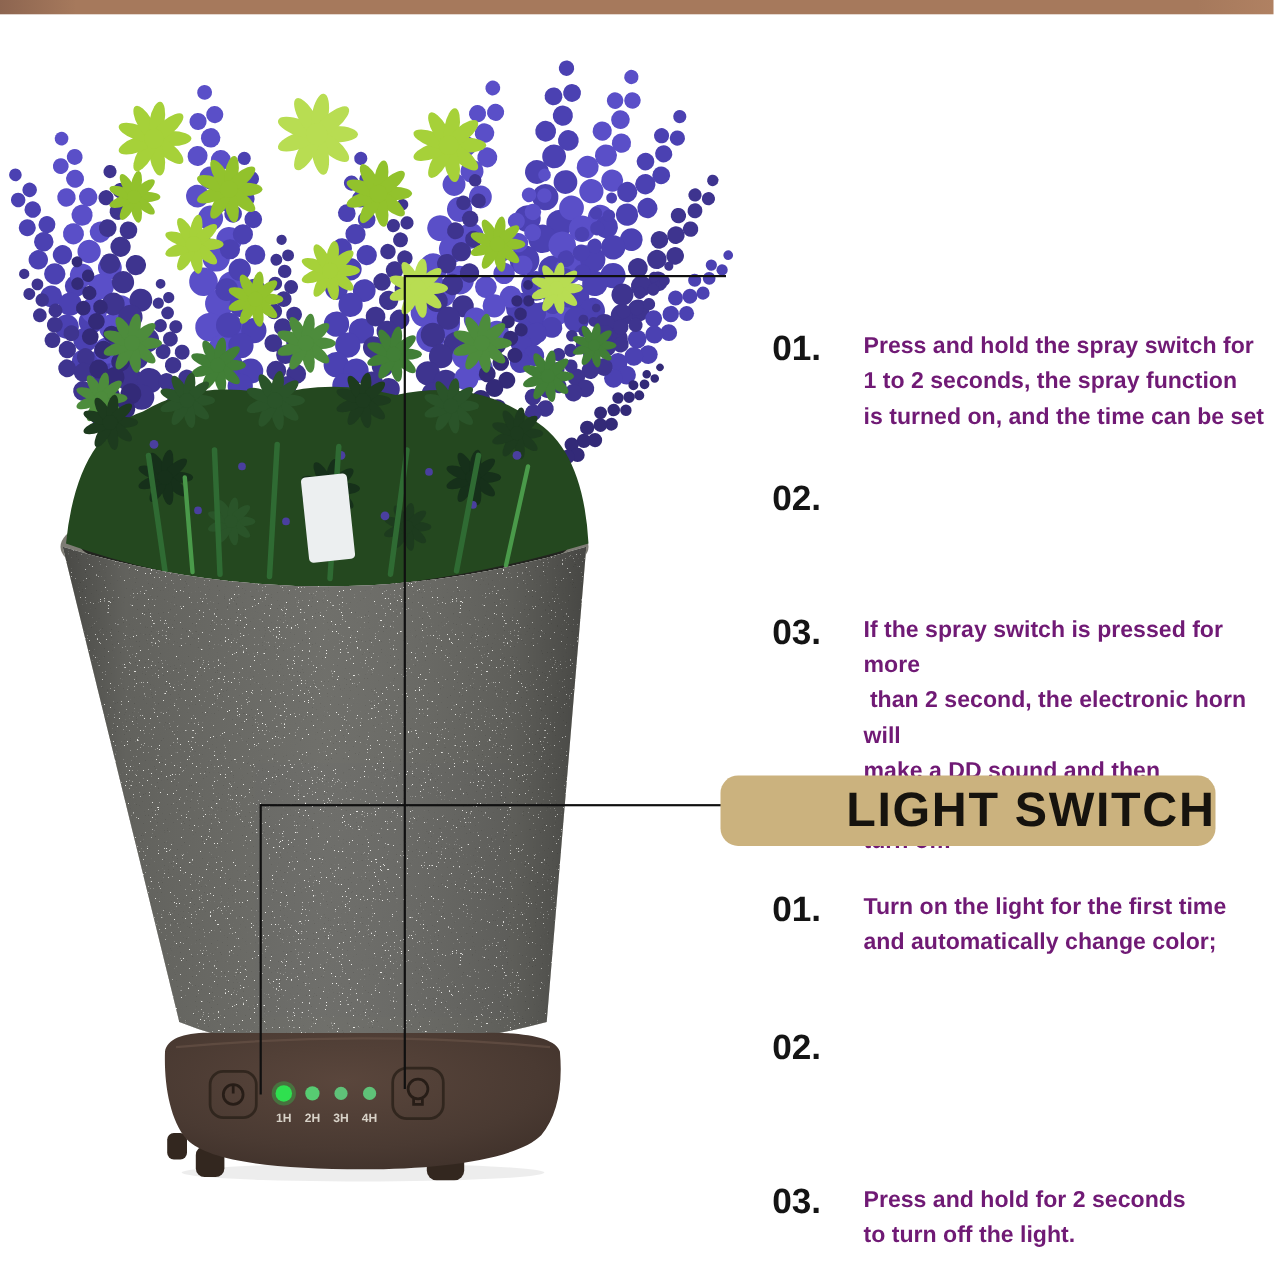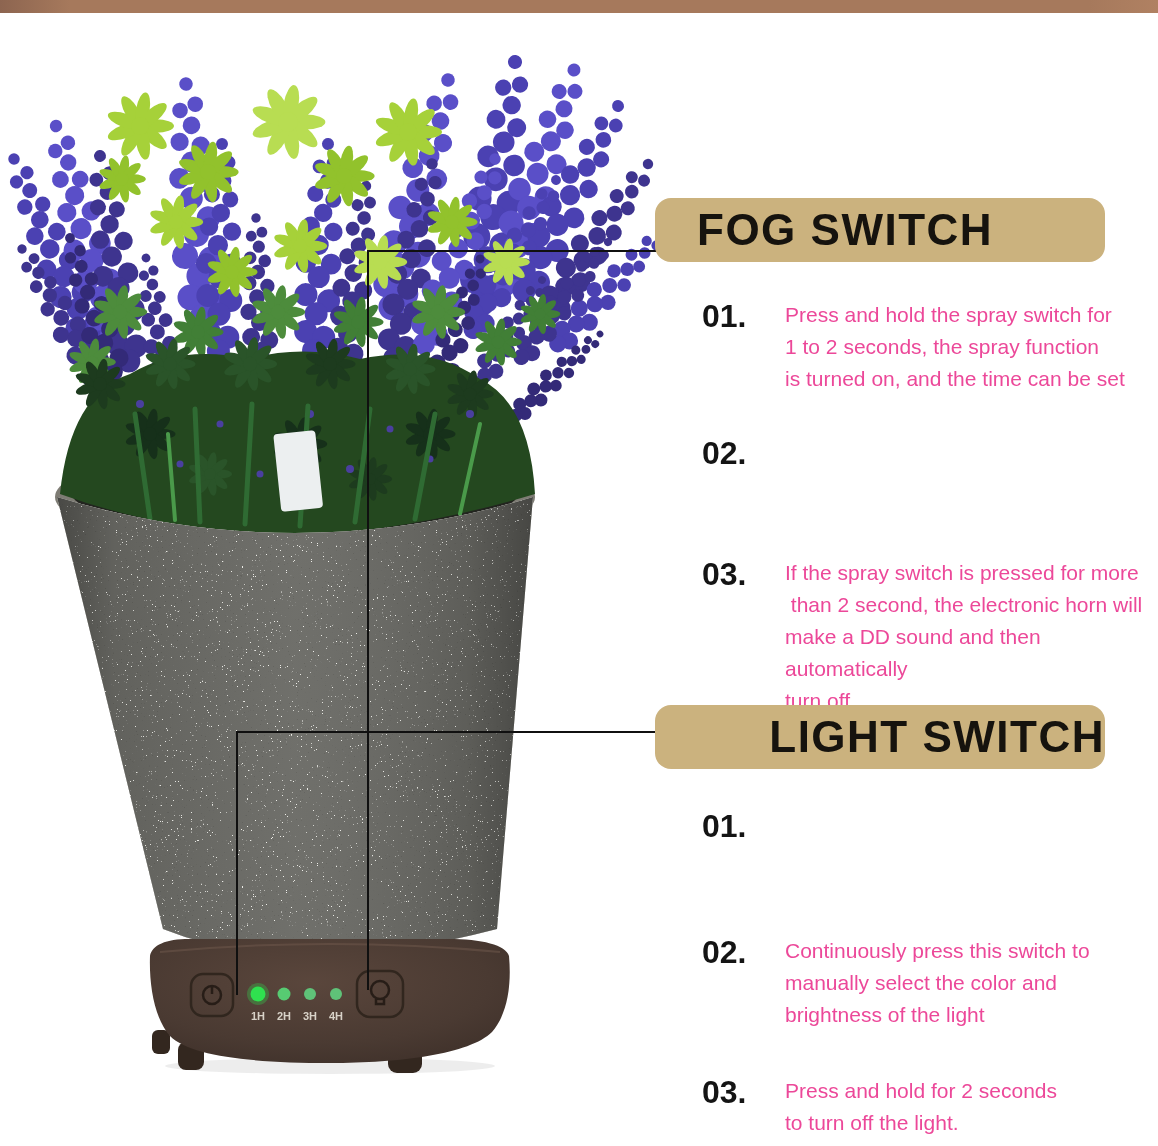--- a/index.html
+++ b/index.html
@@ -8,21 +8,21 @@
   .top-bar{position:absolute;left:0;top:0;width:1158px;height:13px;
     background:linear-gradient(90deg,#8d6550 0%,#a6795c 6%,#a6795c 94%,#b08162 100%);}
   .photo{position:absolute;left:0;top:27px;width:690px;height:1080px;}
   .photo svg{display:block;}
   .callout{position:absolute;background:#101010;z-index:6;}
   .panel-badge{position:absolute;left:655px;width:450px;height:64px;background:#cbb27e;
     border-radius:16px;display:flex;align-items:center;padding-left:42px;box-sizing:border-box;z-index:7;}
   .panel-badge span{font-size:44px;font-weight:700;letter-spacing:1.5px;color:#16130e;}
   .item{position:absolute;left:702px;display:flex;z-index:7;}
   .item .num{width:83px;flex:0 0 83px;font-size:32px;font-weight:700;color:#141414;line-height:40px;}
-  .item .txt{font-size:21px;font-weight:400;color:#ec4899;line-height:32px;white-space:pre-wrap;padding-top:3px;}
+  .item .txt{font-size:21px;font-weight:700;color:#701a75;line-height:32px;white-space:pre-wrap;padding-top:3px;}
 </style>
 </head>
 <body>
 
 <div class="stage">
 
   <div class="top-bar"></div>
 
   <div class="photo">
     <svg width="690" height="1080" viewBox="0 13 690 1080" xmlns="http://www.w3.org/2000/svg">
@@ -234,23 +234,20 @@
         </g>
       </g>
     </svg>
   </div>
 
   <div class="callout" style="left:368px;top:250px;width:292px;height:2px;"></div>
   <div class="callout" style="left:367px;top:250px;width:2px;height:740px;"></div>
   <div class="callout" style="left:237px;top:731px;width:425px;height:2px;"></div>
   <div class="callout" style="left:236px;top:731px;width:2px;height:264px;"></div>
 
-  <div class="panel-badge" style="top:198px;">
-    <span>FOG SWITCH</span>
-  </div>
   <div class="item" style="top:296px;">
     <div class="num">01.</div>
     <div class="txt">Press and hold the spray switch for
 1 to 2 seconds, the spray function
 is turned on, and the time can be set</div>
   </div>
   <div class="item" style="top:433px;">
     <div class="num">02.</div>
   </div>
   <div class="item" style="top:554px;">
@@ -259,26 +256,25 @@
  than 2 second, the electronic horn will
 make a DD sound and then automatically
 turn off.</div>
   </div>
 
   <div class="panel-badge" style="top:705px;justify-content:flex-end;">
     <span>LIGHT SWITCH</span>
   </div>
   <div class="item" style="top:806px;">
     <div class="num">01.</div>
+    <div class="txt">Turn on the light for the first time
+and automatically change color;</div>
   </div>
   <div class="item" style="top:932px;">
     <div class="num">02.</div>
-    <div class="txt">Continuously press this switch to
-manually select the color and
-brightness of the light</div>
   </div>
   <div class="item" style="top:1072px;">
     <div class="num">03.</div>
     <div class="txt">Press and hold for 2 seconds
 to turn off the light.</div>
   </div>
 
 </div>
 
 </body></html>

